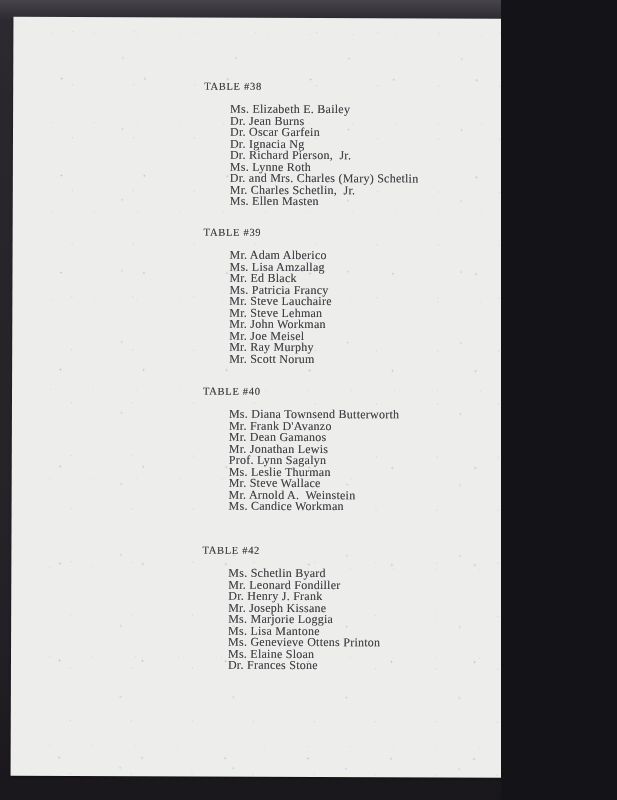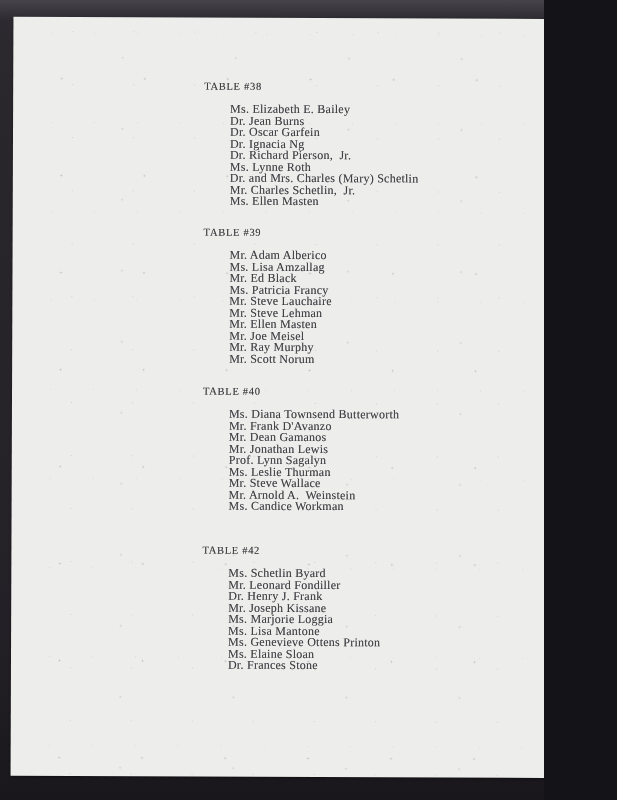--- a/index.html
+++ b/index.html
@@ -4,21 +4,21 @@
 <style>
   * { box-sizing: border-box; }
   html, body { margin: 0; padding: 0; }
   body {
     width: 617px; height: 800px;
     background: #141317;
     font-family: "Liberation Serif", serif;
   }
   .scene {
     position: relative;
-    width: 544px; height: 800px;
+    width: 501px; height: 800px;
     overflow: hidden;
   }
   
   .backdrop {
     position: absolute; inset: 0;
     background-image:
       radial-gradient(circle, rgba(255,255,255,0.05) 0.6px, transparent 1.2px),
       radial-gradient(circle, rgba(0,0,0,0.25) 0.7px, transparent 1.3px),
       linear-gradient(180deg,
         #46434b 0%, #3a373e 1.2%, #2c2a30 2.6%,
@@ -96,21 +96,21 @@
 
     <section class="tbl sec-39">
       <h2 class="tbl-title">TABLE #39</h2>
       <ul class="names">
         <li>Mr. Adam Alberico</li>
         <li>Ms. Lisa Amzallag</li>
         <li>Mr. Ed Black</li>
         <li>Ms. Patricia Francy</li>
         <li>Mr. Steve Lauchaire</li>
         <li>Mr. Steve Lehman</li>
-        <li>Mr. Ellen Masten</li>
+        <li>Mr. John Workman</li>
         <li>Mr. Joe Meisel</li>
         <li>Mr. Ray Murphy</li>
         <li>Mr. Scott Norum</li>
       </ul>
     </section>
 
     <section class="tbl sec-40">
       <h2 class="tbl-title">TABLE #40</h2>
       <ul class="names">
         <li>Ms. Diana Townsend Butterworth</li>

